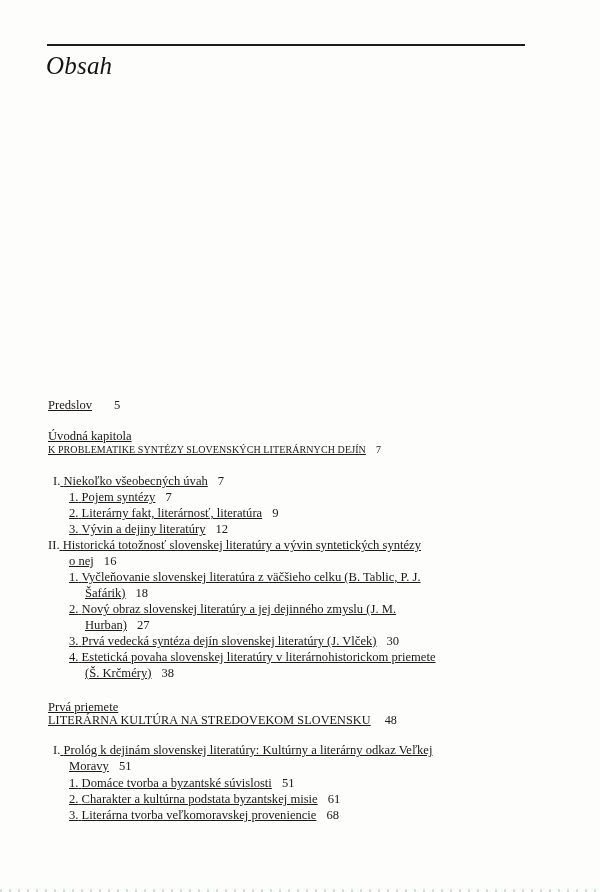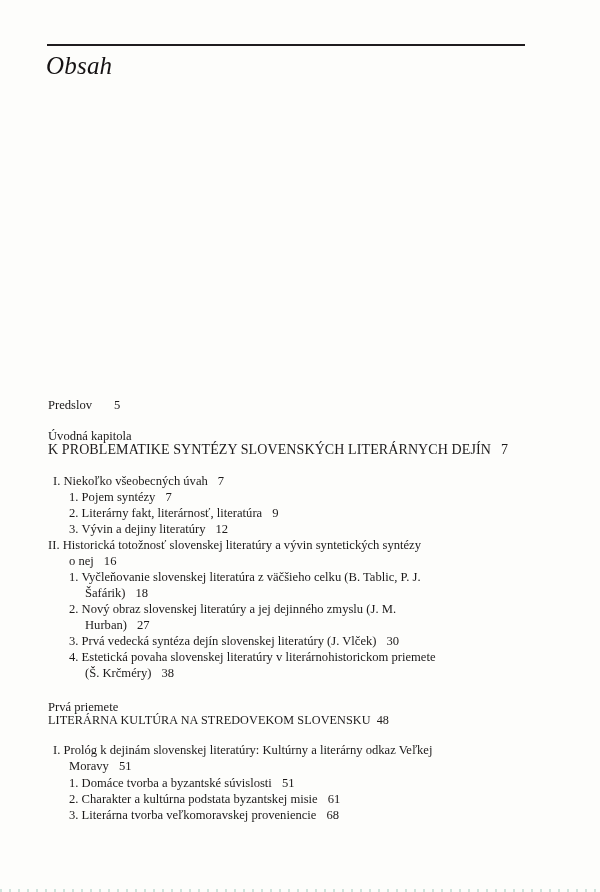--- a/index.html
+++ b/index.html
@@ -15,21 +15,21 @@
       position: absolute; left: 47px; top: 44px; width: 478px; height: 2px;
       background: #1f1c1e;
     }
     .title {
       position: absolute; left: 46px; top: 52px;
       font-style: italic; font-size: 25px; letter-spacing: 0.2px;
       color: #161314;
       text-align: right;
     }
     .toc { position: absolute; left: 48px; top: 0; width: 520px; font-size: 12.6px; line-height: 15.5px; }
-    .entry { position: absolute; left: 0; white-space: nowrap; }
+    .entry { position: absolute; left: 0; white-space: nowrap; text-decoration: underline; }
     .pg { display: inline-block; margin-left: 10px; }
     .num { display: inline-block; }
     .caps { letter-spacing: 0.1px; }
     .bottom-edge {
       position: absolute; left: 0; right: 0; bottom: 0; height: 3px;
       background: repeating-linear-gradient(90deg, #cfe3dc 0 2px, #fdfdfb 2px 9px);
     }
   </style>
 </head>
 <body>
@@ -38,21 +38,21 @@
   <div class="rule"></div>
   <div class="title">Obsah</div>
 
   <div class="toc">
 
     <div class="entry" style="top:398px">
       <span>Predslov</span><span class="pg" style="margin-left:22px">5</span>
     </div>
 
     <div class="entry" style="top:429px">Úvodná kapitola</div>
-    <div class="entry caps" style="top:442px; font-size:14px">
+    <div class="entry caps" style="top:442px; font-size:10px">
       <span>K PROBLEMATIKE SYNTÉZY SLOVENSKÝCH LITERÁRNYCH DEJÍN</span><span class="pg">7</span>
     </div>
 
     <div class="entry" style="top:474px; left:5px">
       <span class="num">I.</span>
       <span>Niekoľko všeobecných úvah</span><span class="pg">7</span>
     </div>
     <div class="entry" style="top:490px; left:21px">
       <span>1.</span>
       <span>Pojem syntézy</span><span class="pg">7</span>
@@ -94,21 +94,21 @@
     <div class="entry" style="top:650px; left:21px">
       <span>4.</span>
       <span>Estetická povaha slovenskej literatúry v literárnohistorickom priemete</span>
     </div>
     <div class="entry" style="top:666px; left:37px">
       <span>(Š. Krčméry)</span><span class="pg">38</span>
     </div>
 
     <div class="entry" style="top:700px">Prvá priemete</div>
     <div class="entry caps" style="top:713px; font-size:12.2px">
-      <span>LITERÁRNA KULTÚRA NA STREDOVEKOM SLOVENSKU</span><span class="pg" style="margin-left:6px">48</span>
+      <span>LITERÁRNA KULTÚRA NA STREDOVEKOM SLOVENSKU</span><span class="pg" style="margin-left:14px">48</span>
     </div>
 
     <div class="entry" style="top:743px; left:5px">
       <span class="num">I.</span>
       <span>Prológ k dejinám slovenskej literatúry: Kultúrny a literárny odkaz Veľkej</span>
     </div>
     <div class="entry" style="top:759px; left:21px">
       <span>Moravy</span><span class="pg">51</span>
     </div>
     <div class="entry" style="top:776px; left:21px">

